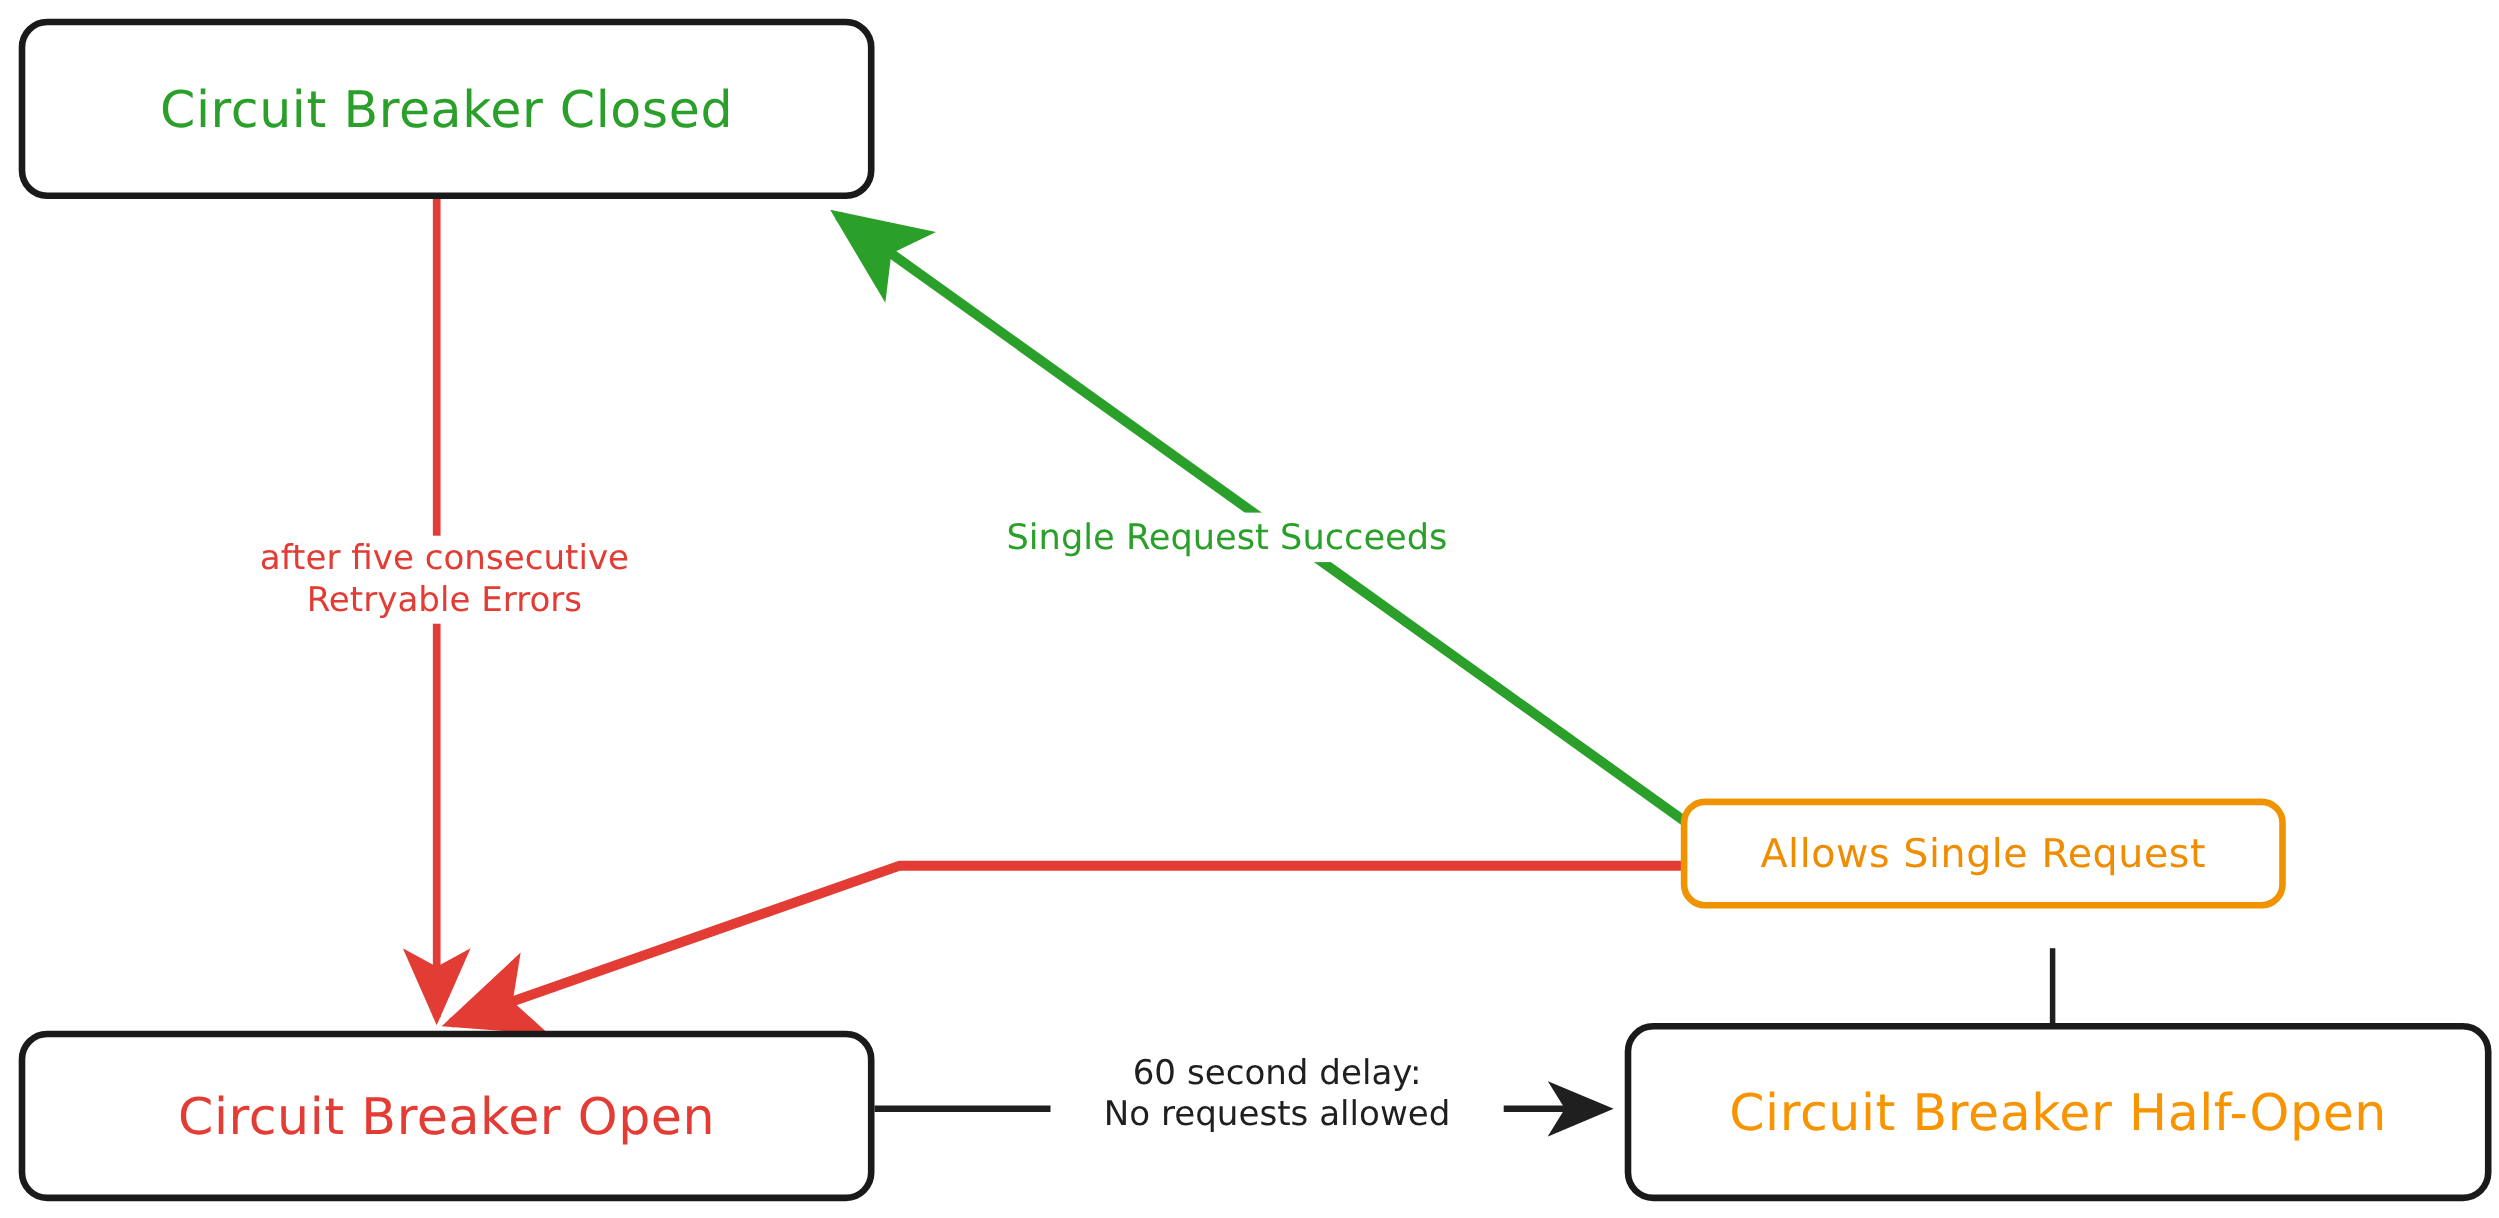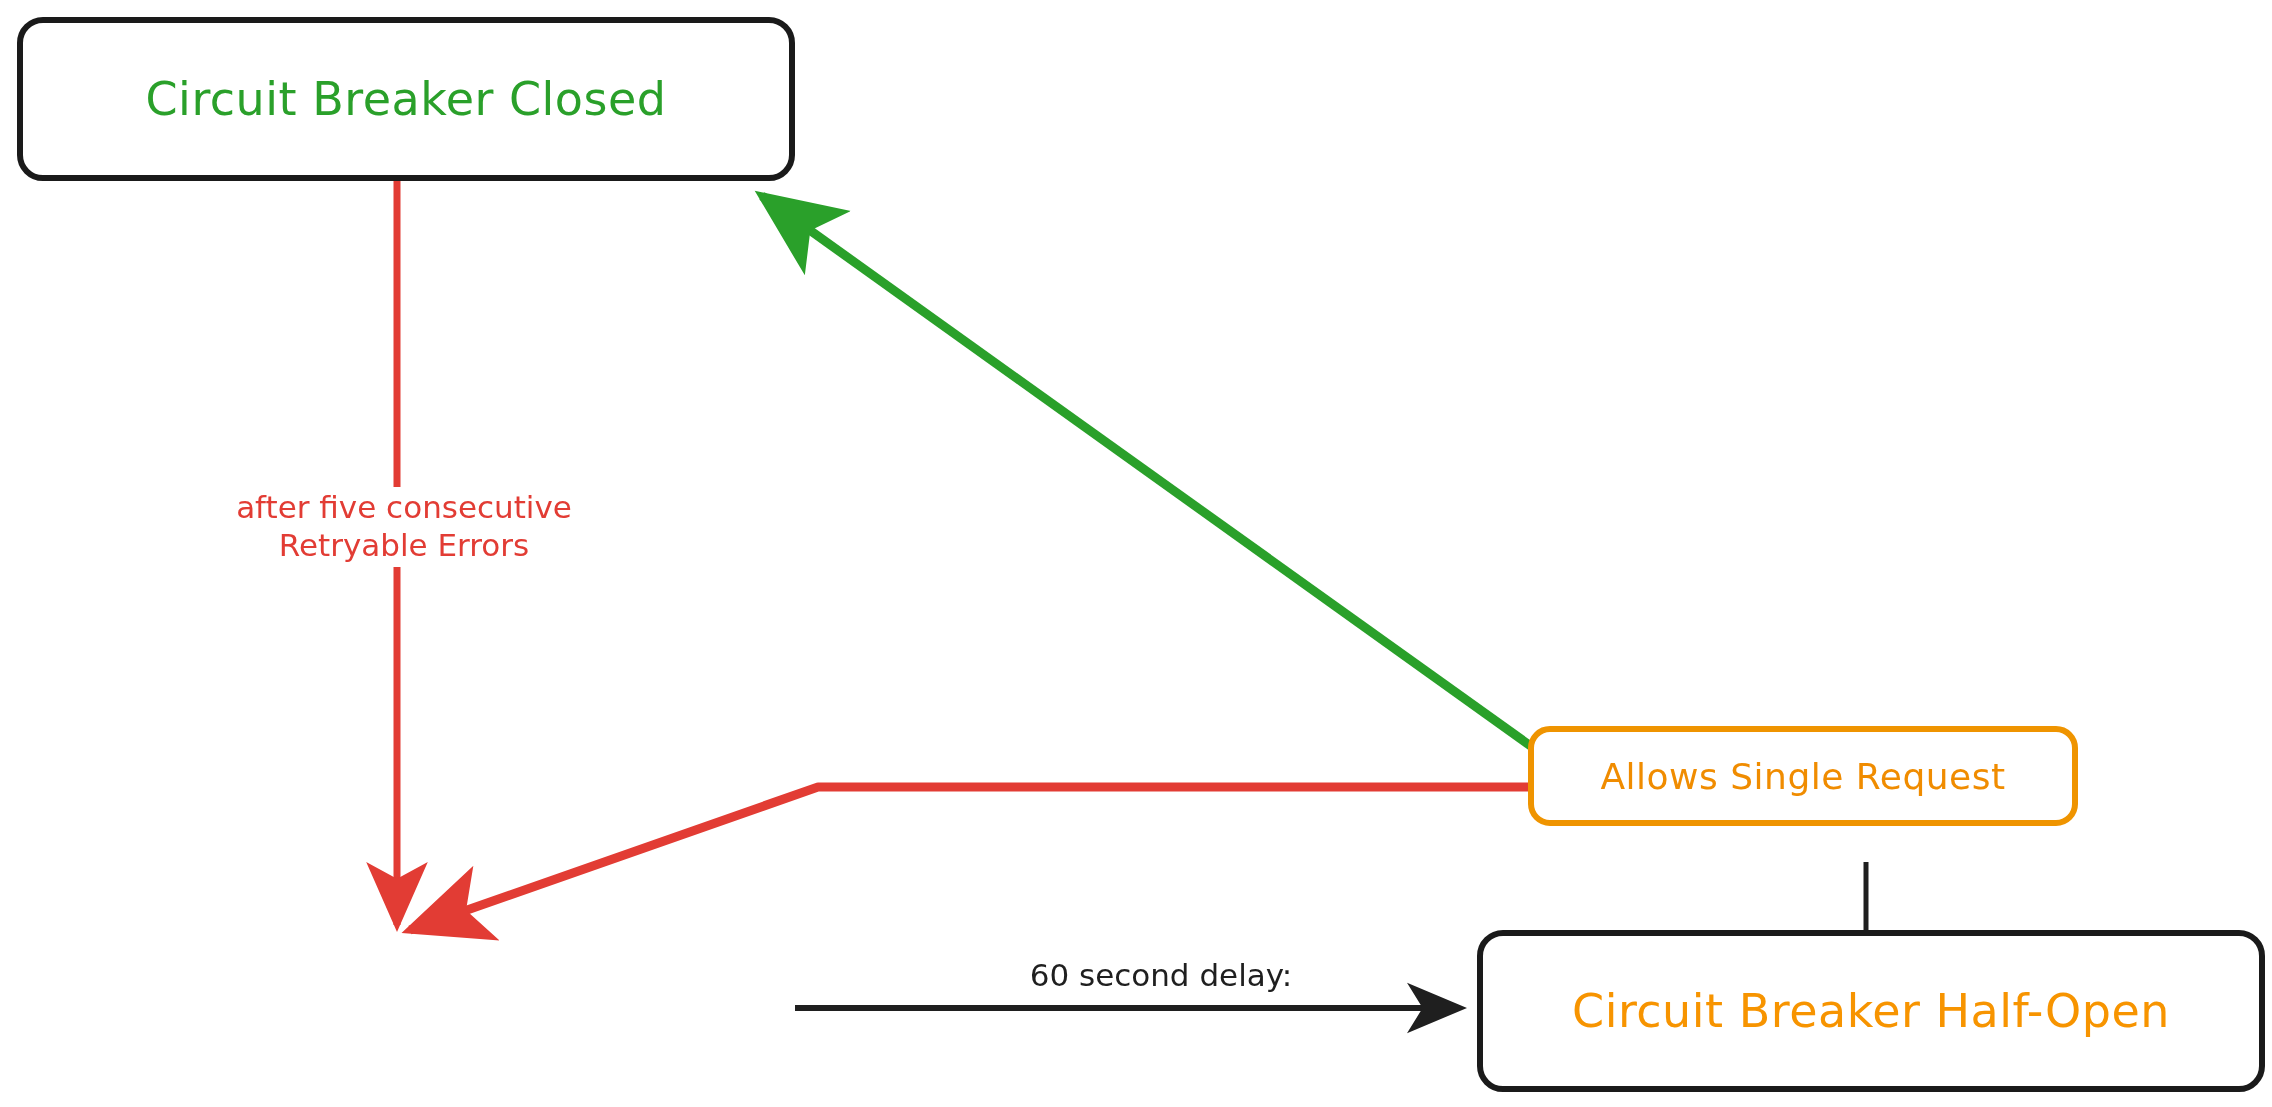--- a/index.html
+++ b/index.html
@@ -138,33 +138,38 @@
 
     <path d="M795,1008 L1455,1008" fill="none" stroke="#1f1f1f" stroke-width="6" stroke-linecap="butt" marker-end="url(#ah-black)"></path>
 
     <path d="M1866,930 L1866,862" fill="none" stroke="#1f1f1f" stroke-width="5" stroke-linecap="butt"></path>
   </svg>
 
   <div class="node node-black" id="node-closed">
     <span class="node-label">Circuit Breaker Closed</span>
   </div>
 
+  <div class="node node-black" id="node-open">
+    <span class="node-label">Circuit Breaker Open</span>
+  </div>
 
   <div class="node node-black" id="node-halfopen">
     <span class="node-label">Circuit Breaker Half-Open</span>
   </div>
 
   <div class="node node-orange" id="node-allows">
     <span class="node-label">Allows Single Request</span>
   </div>
 
   <div class="edge-label" id="label-trips">
     <div>after five consecutive</div>
     <div>Retryable Errors</div>
   </div>
 
+  <div class="edge-label" id="label-succeeds">Single Request Succeeds</div>
 
 
   <div class="edge-label" id="label-delay">
     <div>60 second delay:</div>
+    <div>No requests allowed</div>
   </div>
 
 </div>
 
 </body></html>

